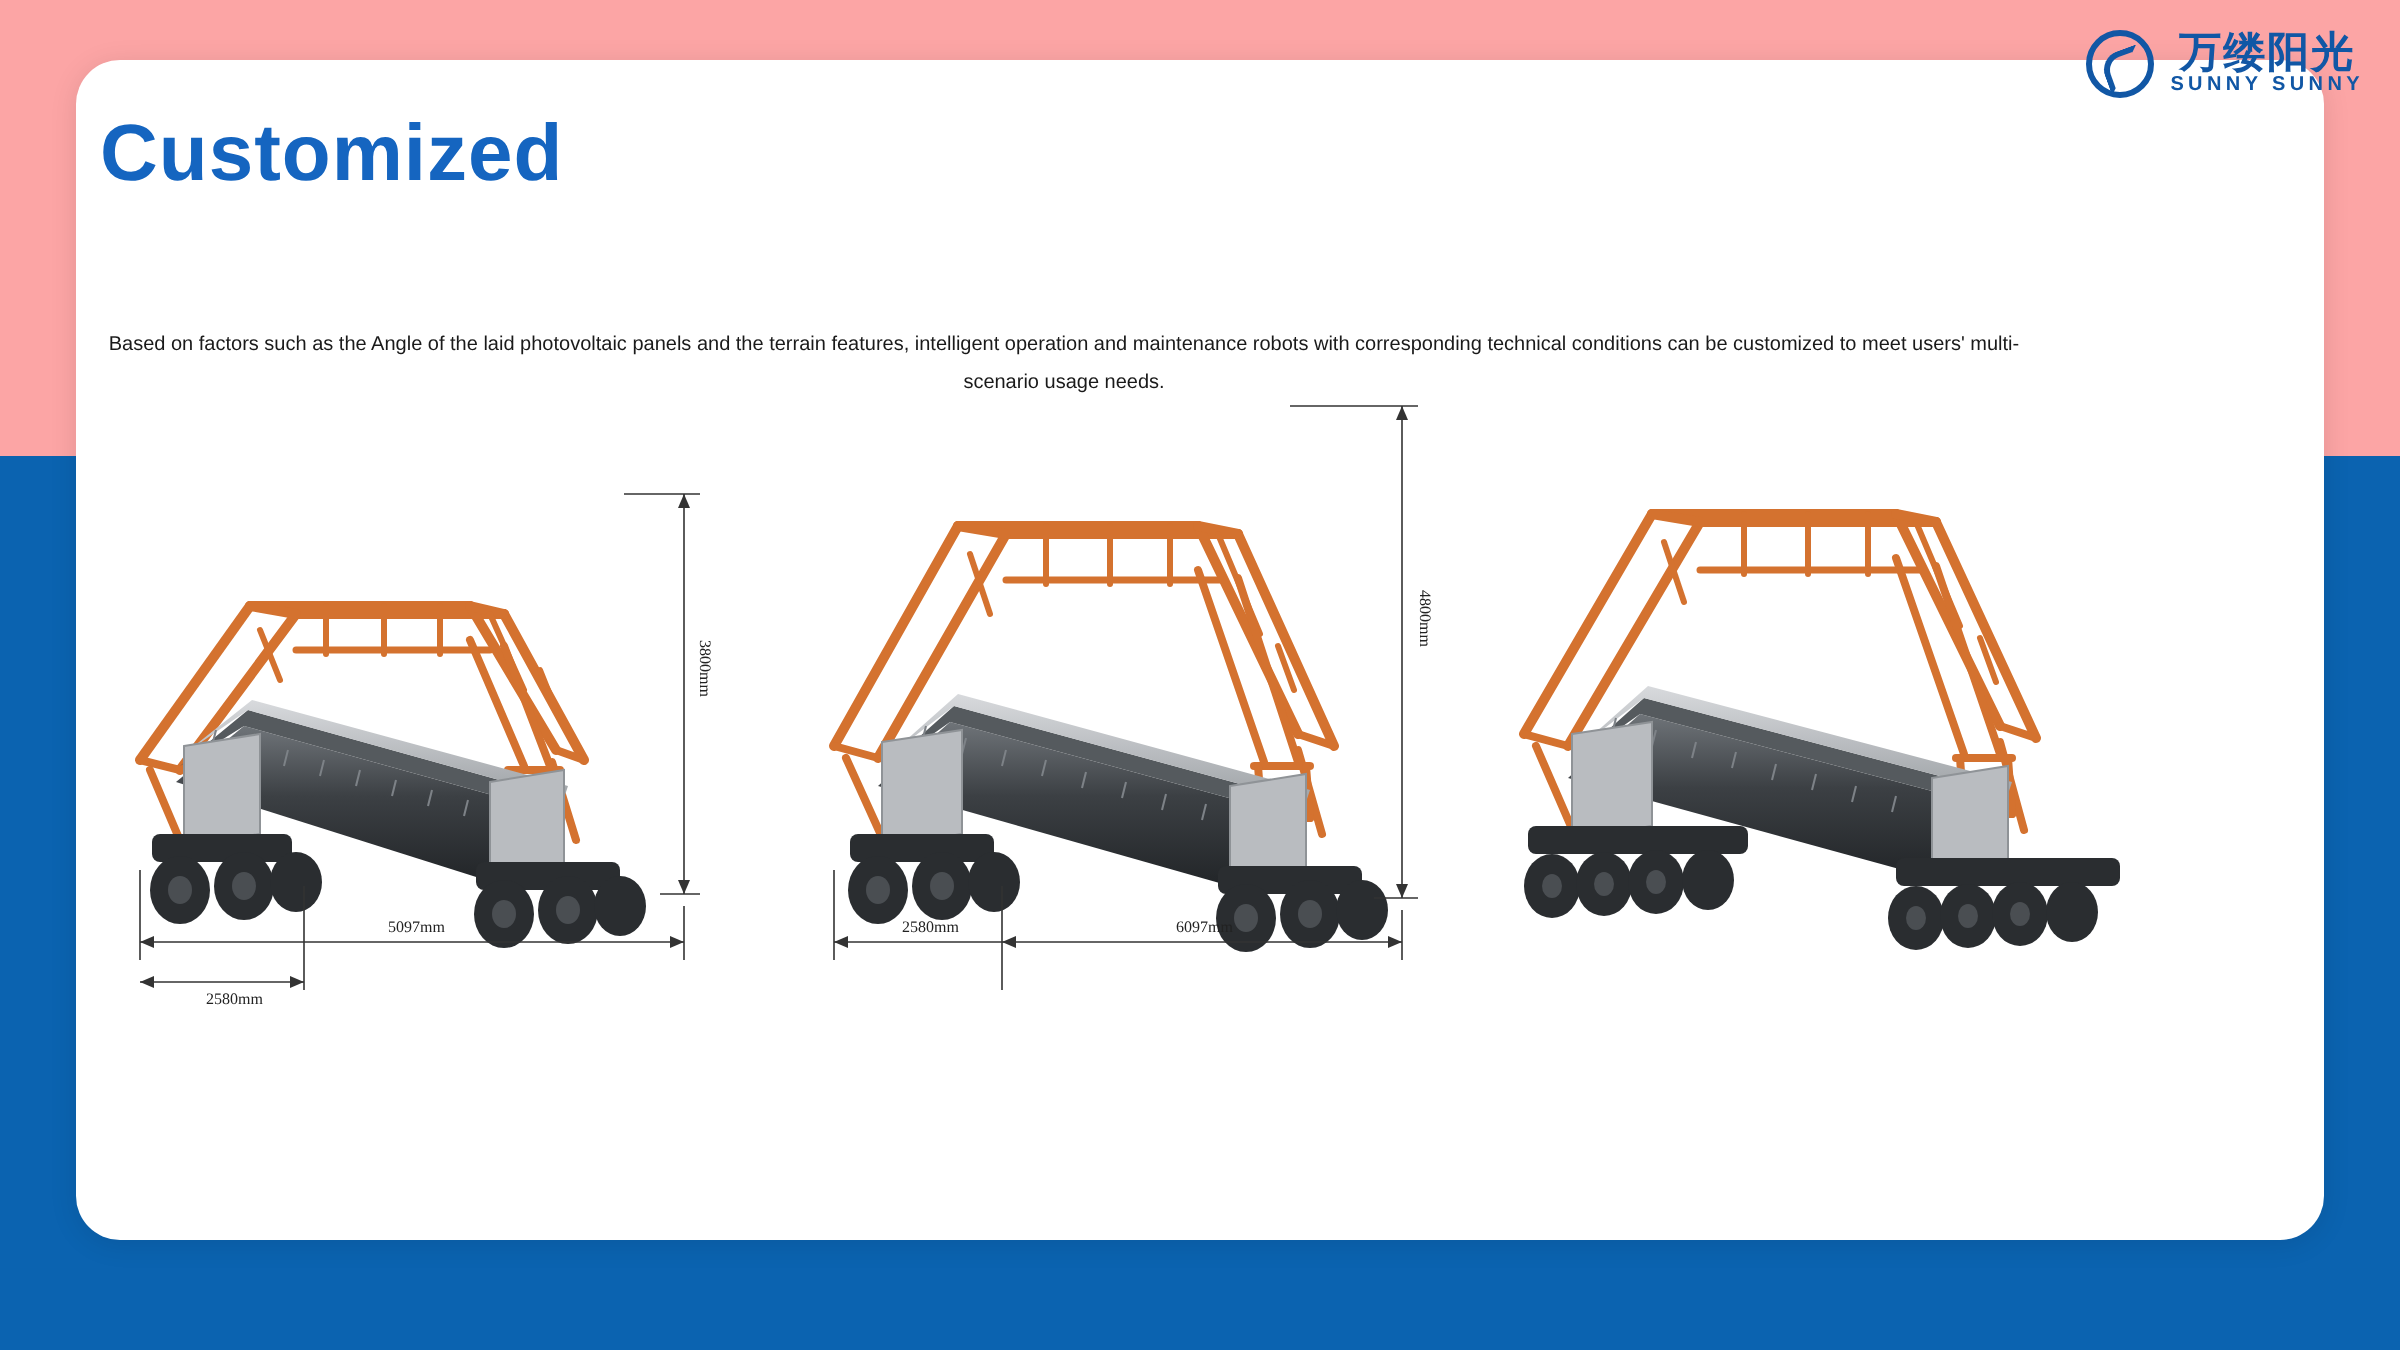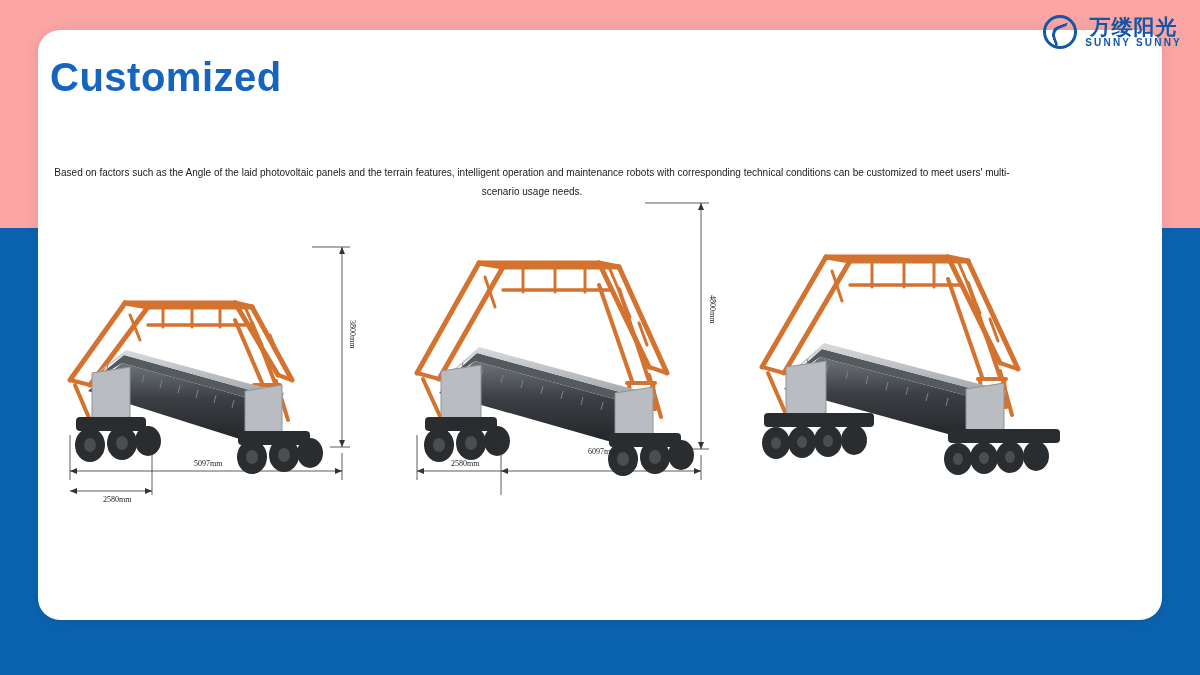--- a/index.html
+++ b/index.html
@@ -360,21 +360,21 @@
           <line x1="114" y1="248" x2="114" y2="300"></line>
           <line x1="314" y1="260" x2="314" y2="285"></line>
           <line x1="114" y1="276" x2="314" y2="276"></line>
           <path d="M114 276 l7 -3 l0 6 z" fill="#333" stroke="none"></path>
           <path d="M314 276 l-7 -3 l0 6 z" fill="#333" stroke="none"></path>
           <line x1="30" y1="276" x2="114" y2="276"></line>
           <path d="M30 276 l7 -3 l0 6 z" fill="#333" stroke="none"></path>
         </g>
       </svg>
       <div class="dim-label vertical" style="left:305px; top:100px;">4800mm</div>
-      <div class="dim-label" style="left:185px; top:252px;">6097mm</div>
+      <div class="dim-label" style="left:185px; top:264px;">6097mm</div>
       <div class="dim-label" style="left:48px; top:264px;">2580mm</div>
     </div>
 
     <div class="figure">
       <svg class="fig-canvas" viewBox="0 0 350 360">
         <defs>
           <linearGradient id="beam3" x1="0" y1="0" x2="0" y2="1">
             <stop offset="0%" stop-color="#6f7479"></stop>
             <stop offset="45%" stop-color="#3c4044"></stop>
             <stop offset="100%" stop-color="#222528"></stop>

